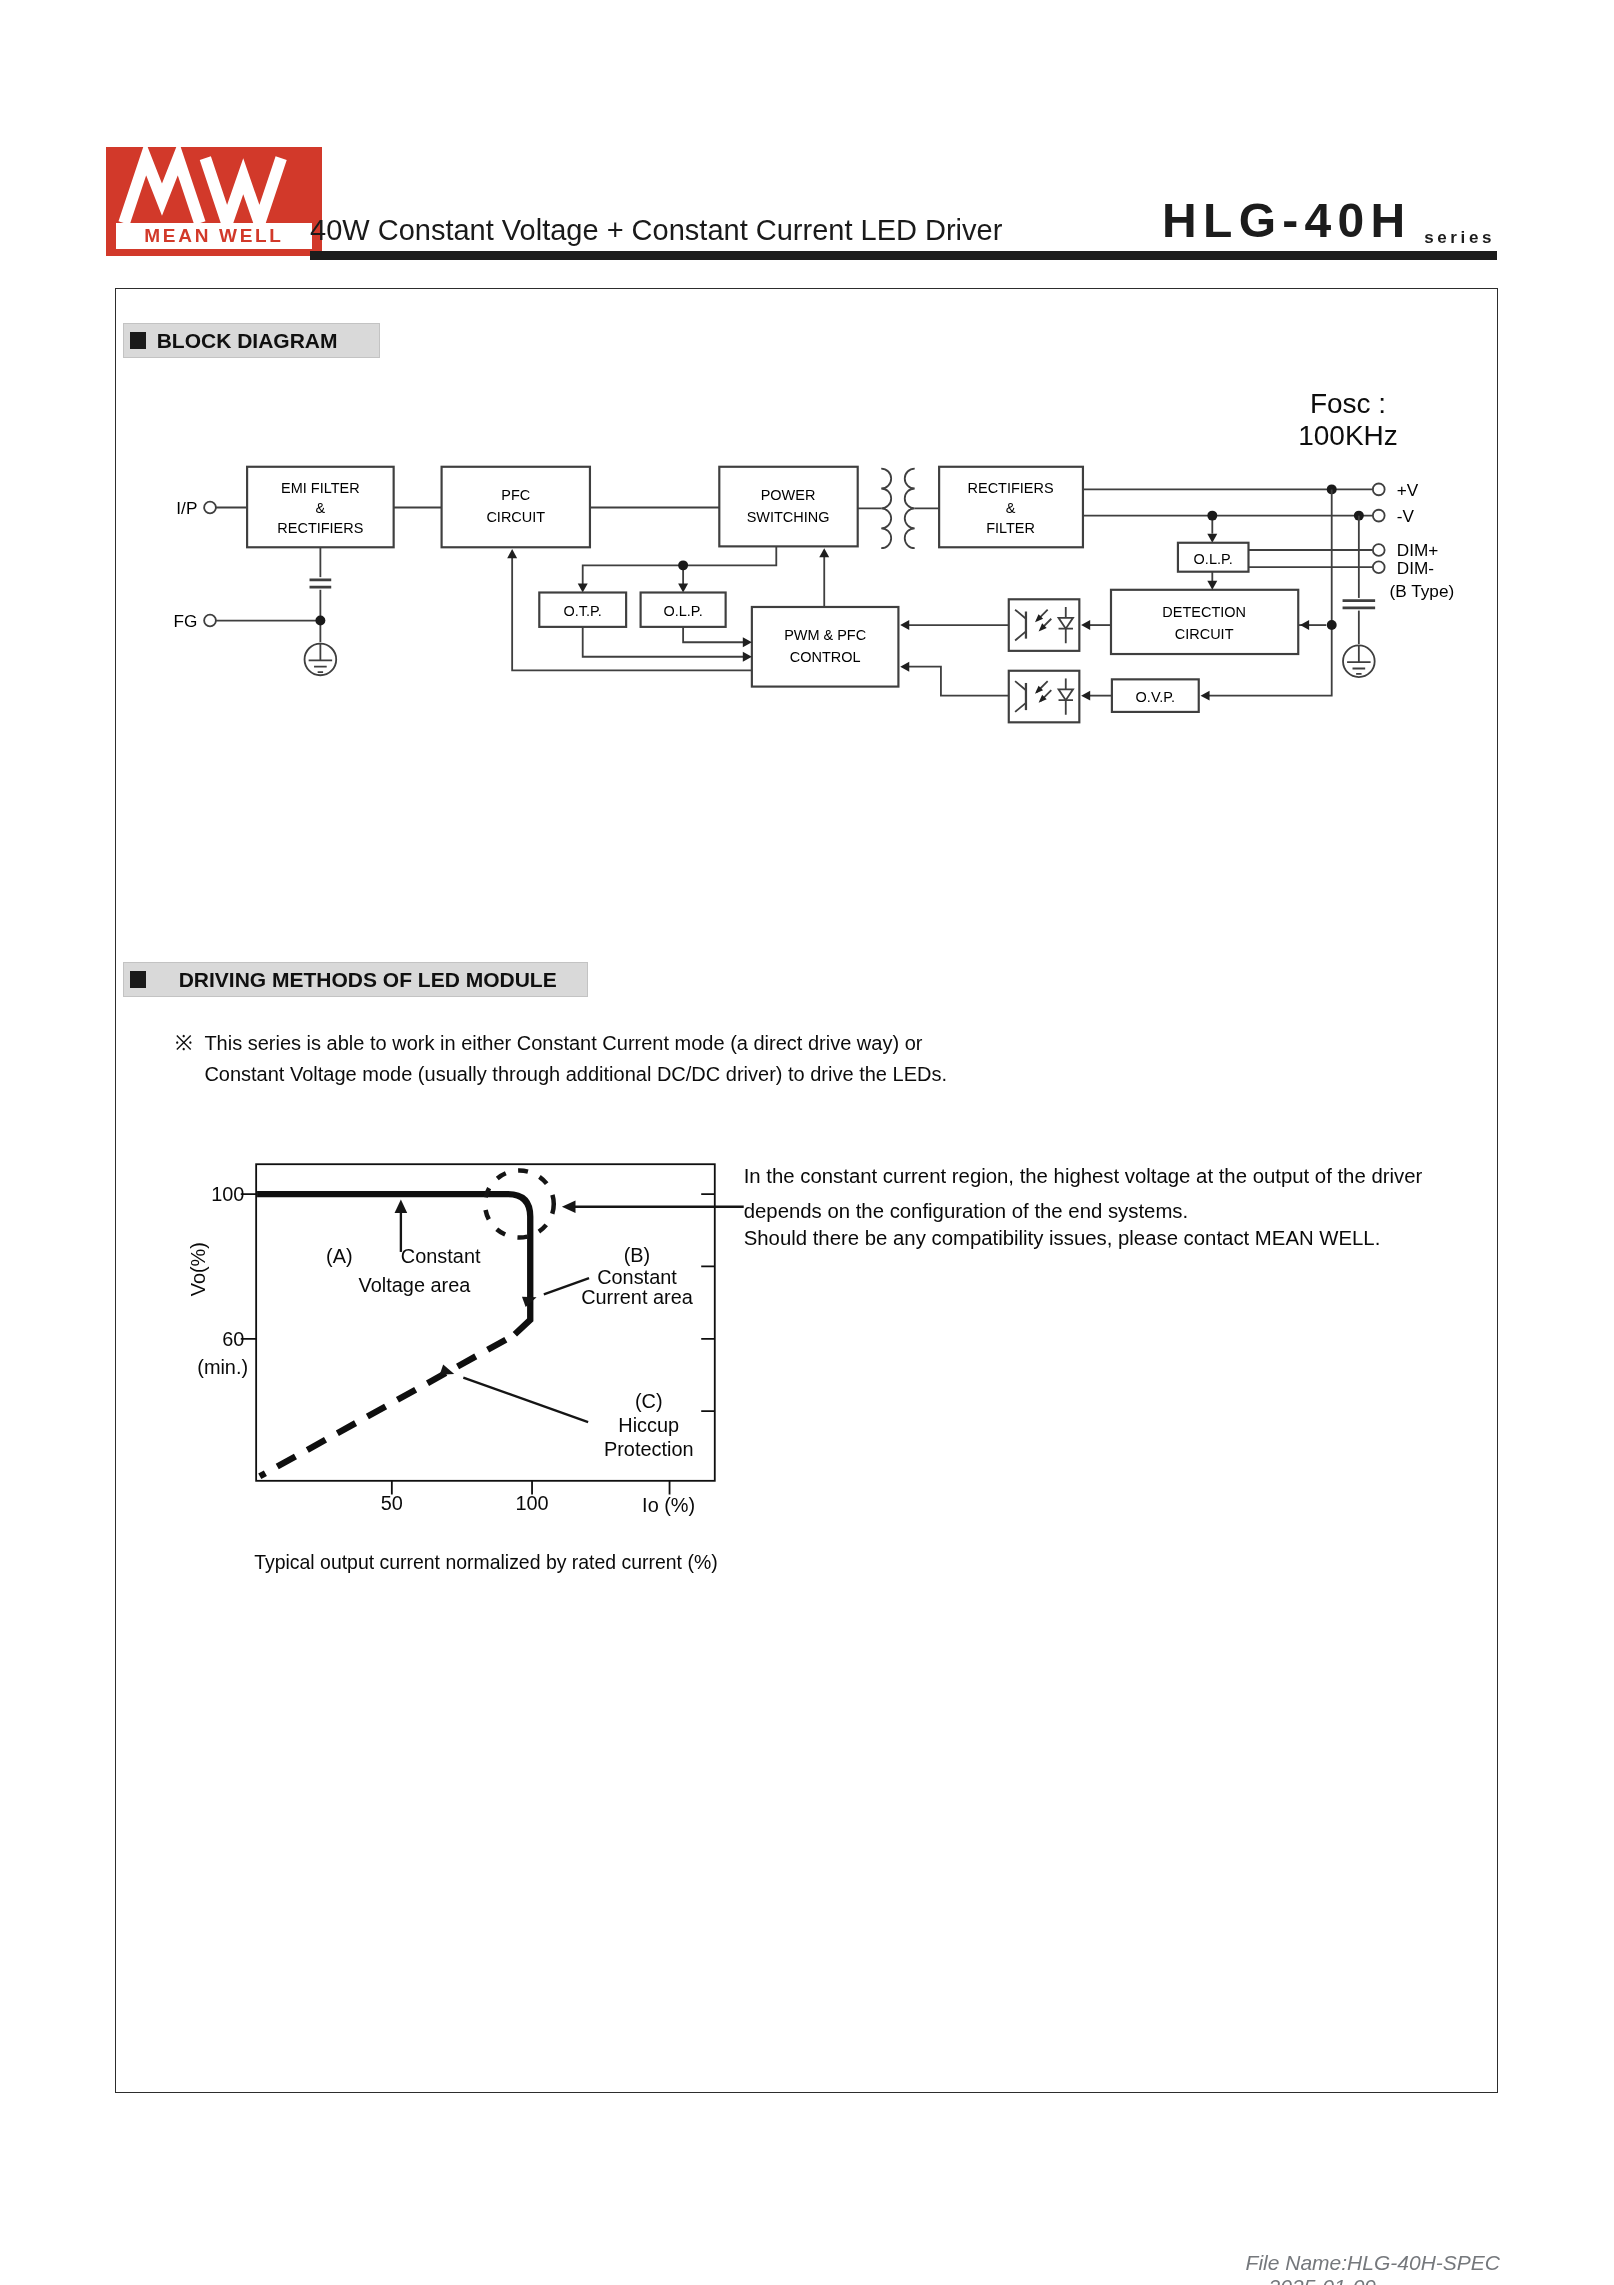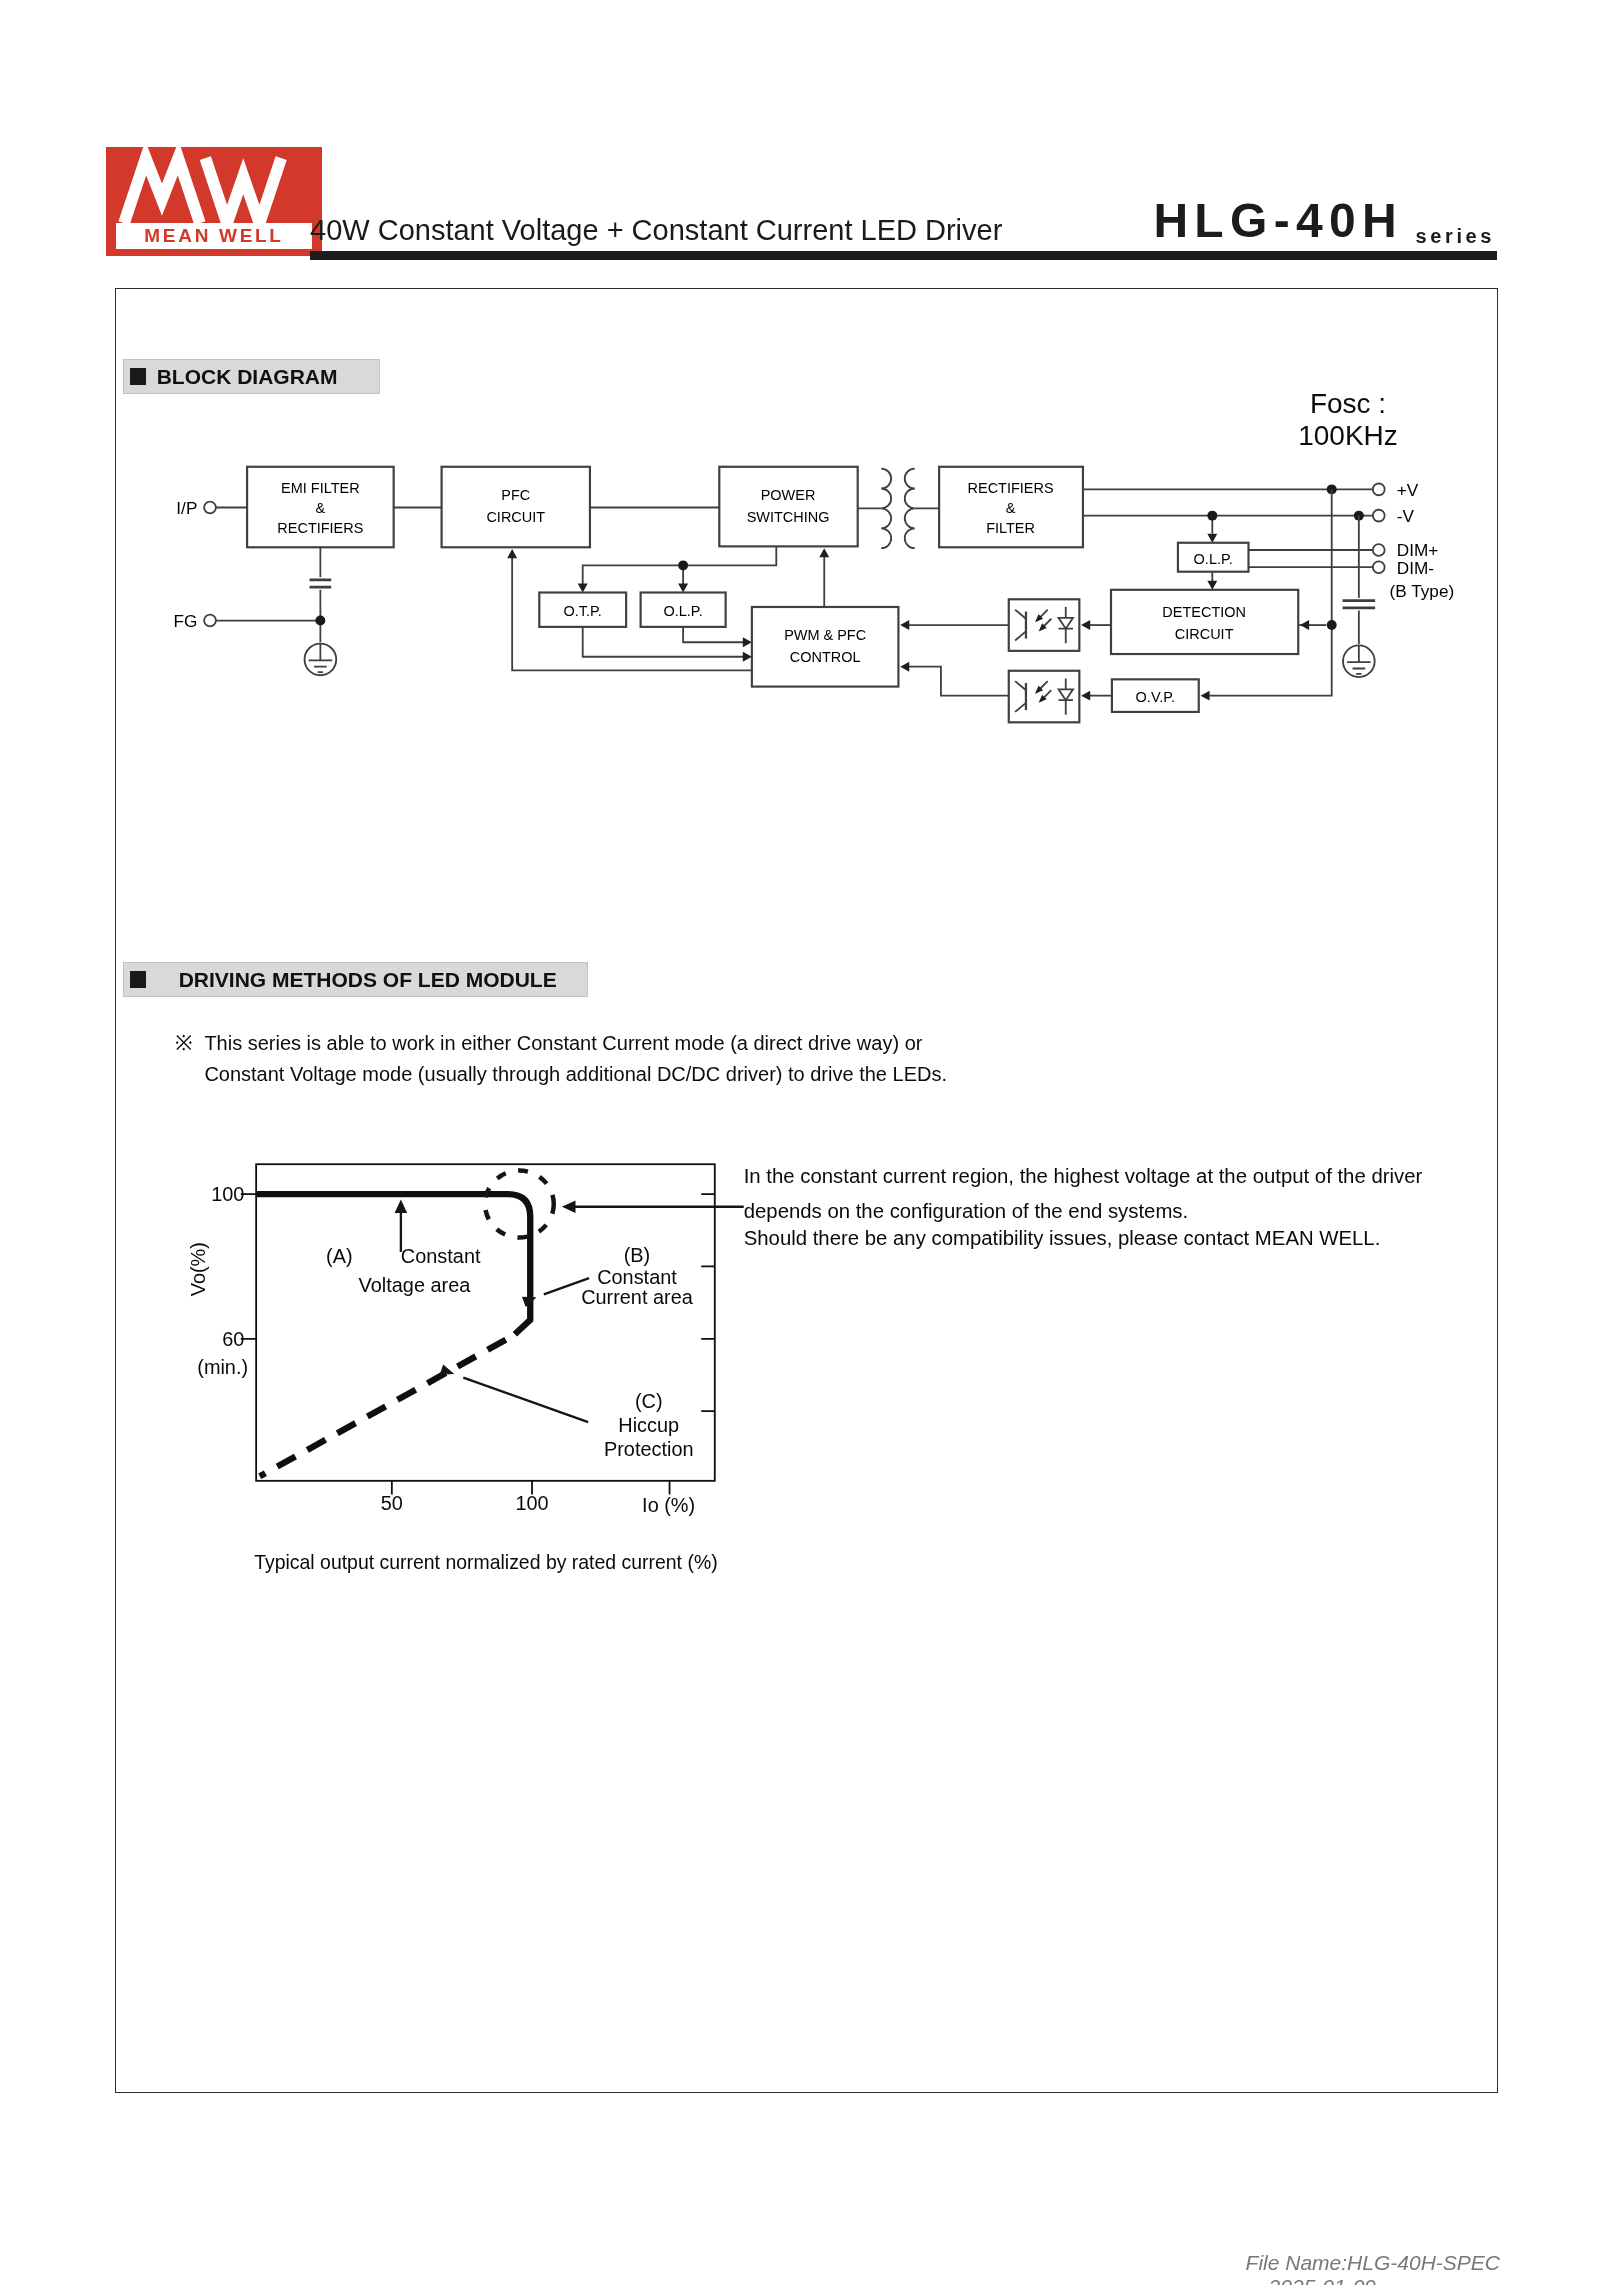--- a/index.html
+++ b/index.html
@@ -7,31 +7,31 @@
         font-family:"Liberation Sans",sans-serif;color:#111;overflow:hidden;}
 
   
   .logo{position:absolute;left:106px;top:147px;width:216px;height:109px;background:#d2392a;}
   .logo-badge{position:absolute;left:10px;right:10px;bottom:7.2px;height:26px;background:#ffffff;
               display:flex;align-items:center;justify-content:center;}
   .logo-badge span{color:#d2392a;font-weight:bold;font-size:19px;letter-spacing:2.7px;white-space:nowrap;}
   .title-main{position:absolute;left:310px;top:214px;font-size:29px;color:#1a1a1a;white-space:nowrap;}
   .series-wrap{position:absolute;right:120px;top:193px;display:flex;align-items:flex-end;white-space:nowrap;}
   .series-model{font-size:48px;font-weight:bold;letter-spacing:6.3px;color:#1c1c1c;}
-  .series-suffix{font-size:20px;font-weight:bold;letter-spacing:3.6px;margin-left:12.7px;color:#1c1c1c;}
+  .series-suffix{font-size:17px;font-weight:bold;letter-spacing:3.6px;margin-left:12.7px;color:#1c1c1c;}
   .title-rule{position:absolute;left:310px;top:251px;width:1187px;height:9px;background:#1c1c1c;}
 
   
   .content-box{position:absolute;left:115px;top:288px;width:1381px;height:1803px;
                border:1.8px solid #2d2d2d;background:#fff;}
   .section-bar{position:absolute;height:33px;background:#d9d9d9;border:0.9px solid #c3c3c3;
                display:flex;align-items:center;}
   .section-bar .sq{width:15.4px;height:16.3px;background:#1a1a1a;margin-left:6.3px;margin-right:11px;flex:0 0 auto;}
   .section-bar span{font-size:21px;font-weight:bold;color:#101010;white-space:nowrap;}
-  #bar-block{left:123px;top:323px;width:255px;margin-top:36px;}
+  #bar-block{left:123px;top:323px;width:255px;}
   #bar-driving{left:123px;top:962px;width:463px;gap:22px;}
 
   .fosc{position:absolute;left:1262px;top:388px;width:172px;text-align:center;font-size:28px;color:#0d0d0d;}
 
   
   .note{position:absolute;left:175px;top:1028px;display:flex;font-size:20px;color:#0d0d0d;}
   .note .mark{margin-right:11.8px;font-size:21px;}
   .note .lines div{line-height:31px;white-space:nowrap;}
 
   

